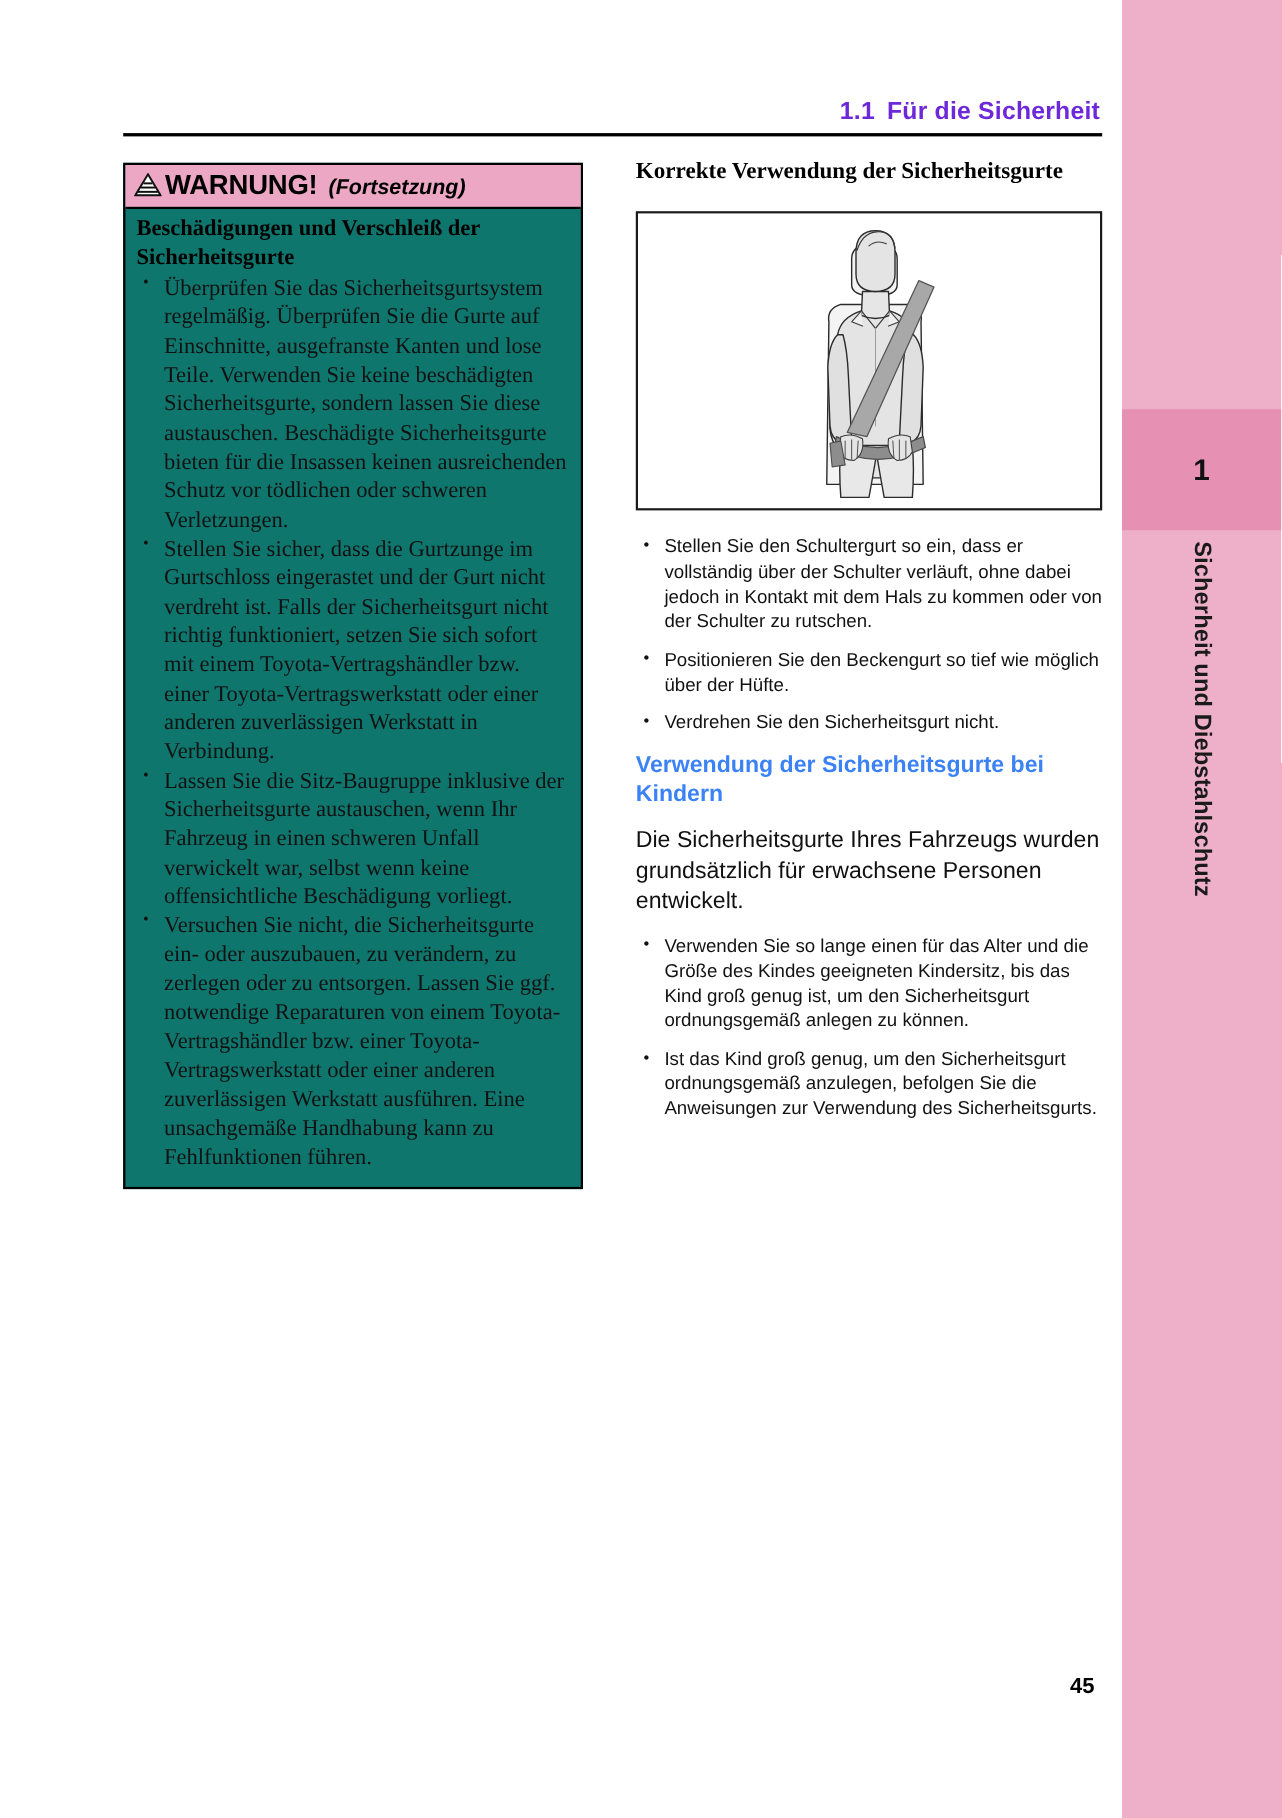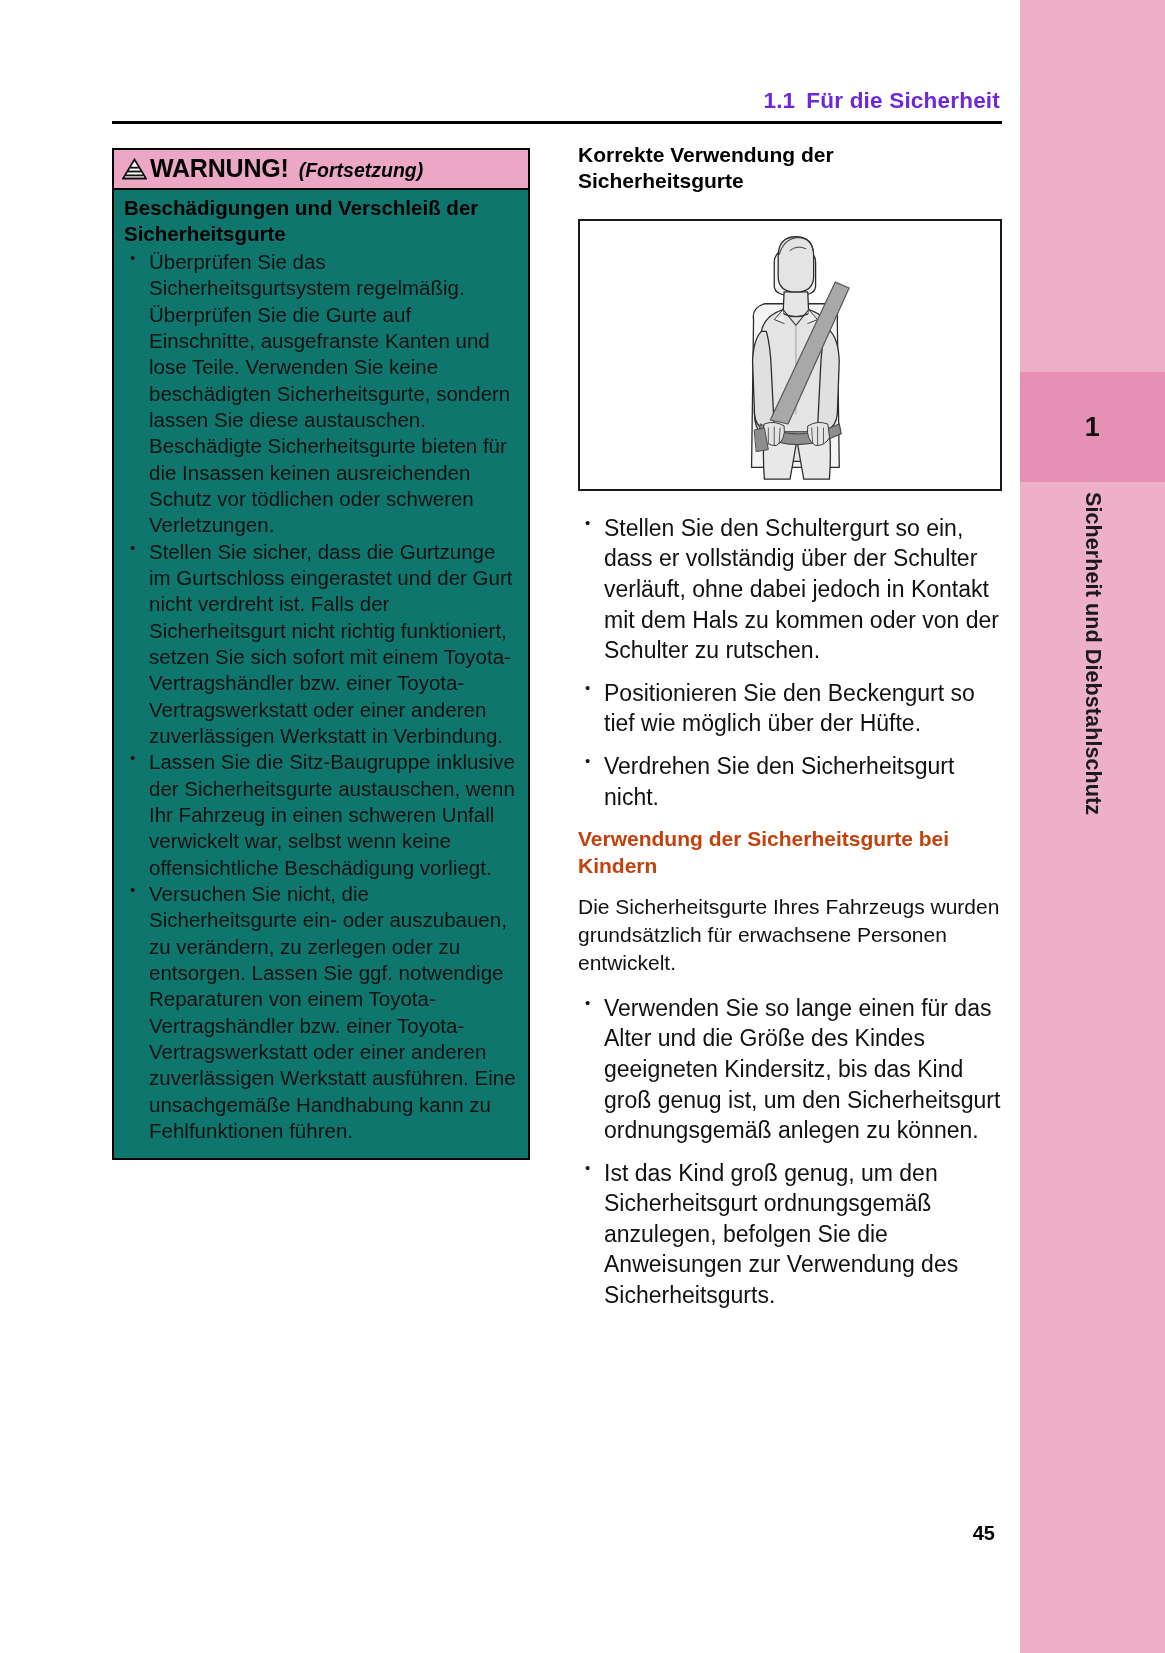--- a/index.html
+++ b/index.html
@@ -137,20 +137,21 @@
   }
   .warning-cont {
     font-size: 19.5px;
     font-style: italic;
     font-weight: 700;
     color: #000000;
     margin-left: 10px;
   }
   .warning-body {
     padding: 5px 12px 14px 10px;
+    font-family: Liberation Serif, serif;
   }
   .warning-subtitle {
     font-size: 20.5px;
     font-weight: 700;
     line-height: 1.27;
     color: #000000;
     margin-bottom: 2px;
   }
 
   
@@ -166,42 +167,43 @@
   ul.bullets li::before {
     content: "\2022";
     position: absolute;
     left: 6px;
     top: -1px;
     font-size: 15px;
     color: #111111;
   }
 
   ul.bullets-right li {
-    font-size: 23px;
+    font-size: 17px;
     line-height: 1.33;
     padding-left: 26px;
     margin-bottom: 12px;
   }
   ul.bullets-right li::before {
     left: 7px;
     top: 0px;
   }
 
   
   .rc-heading {
     font-size: 21px;
     font-weight: 700;
     line-height: 1.26;
     color: #000000;
+    font-family: Liberation Serif, serif;
   }
   .rc-heading-2 {
     font-size: 21px;
     font-weight: 700;
     line-height: 1.26;
-    color: #c2410c;
+    color: #3b82f6;
     margin-top: 14px;
     margin-bottom: 14px;
   }
   .rc-para {
     font-size: 21px;
     line-height: 1.33;
     color: #111111;
     margin-bottom: 16px;
   }
 

